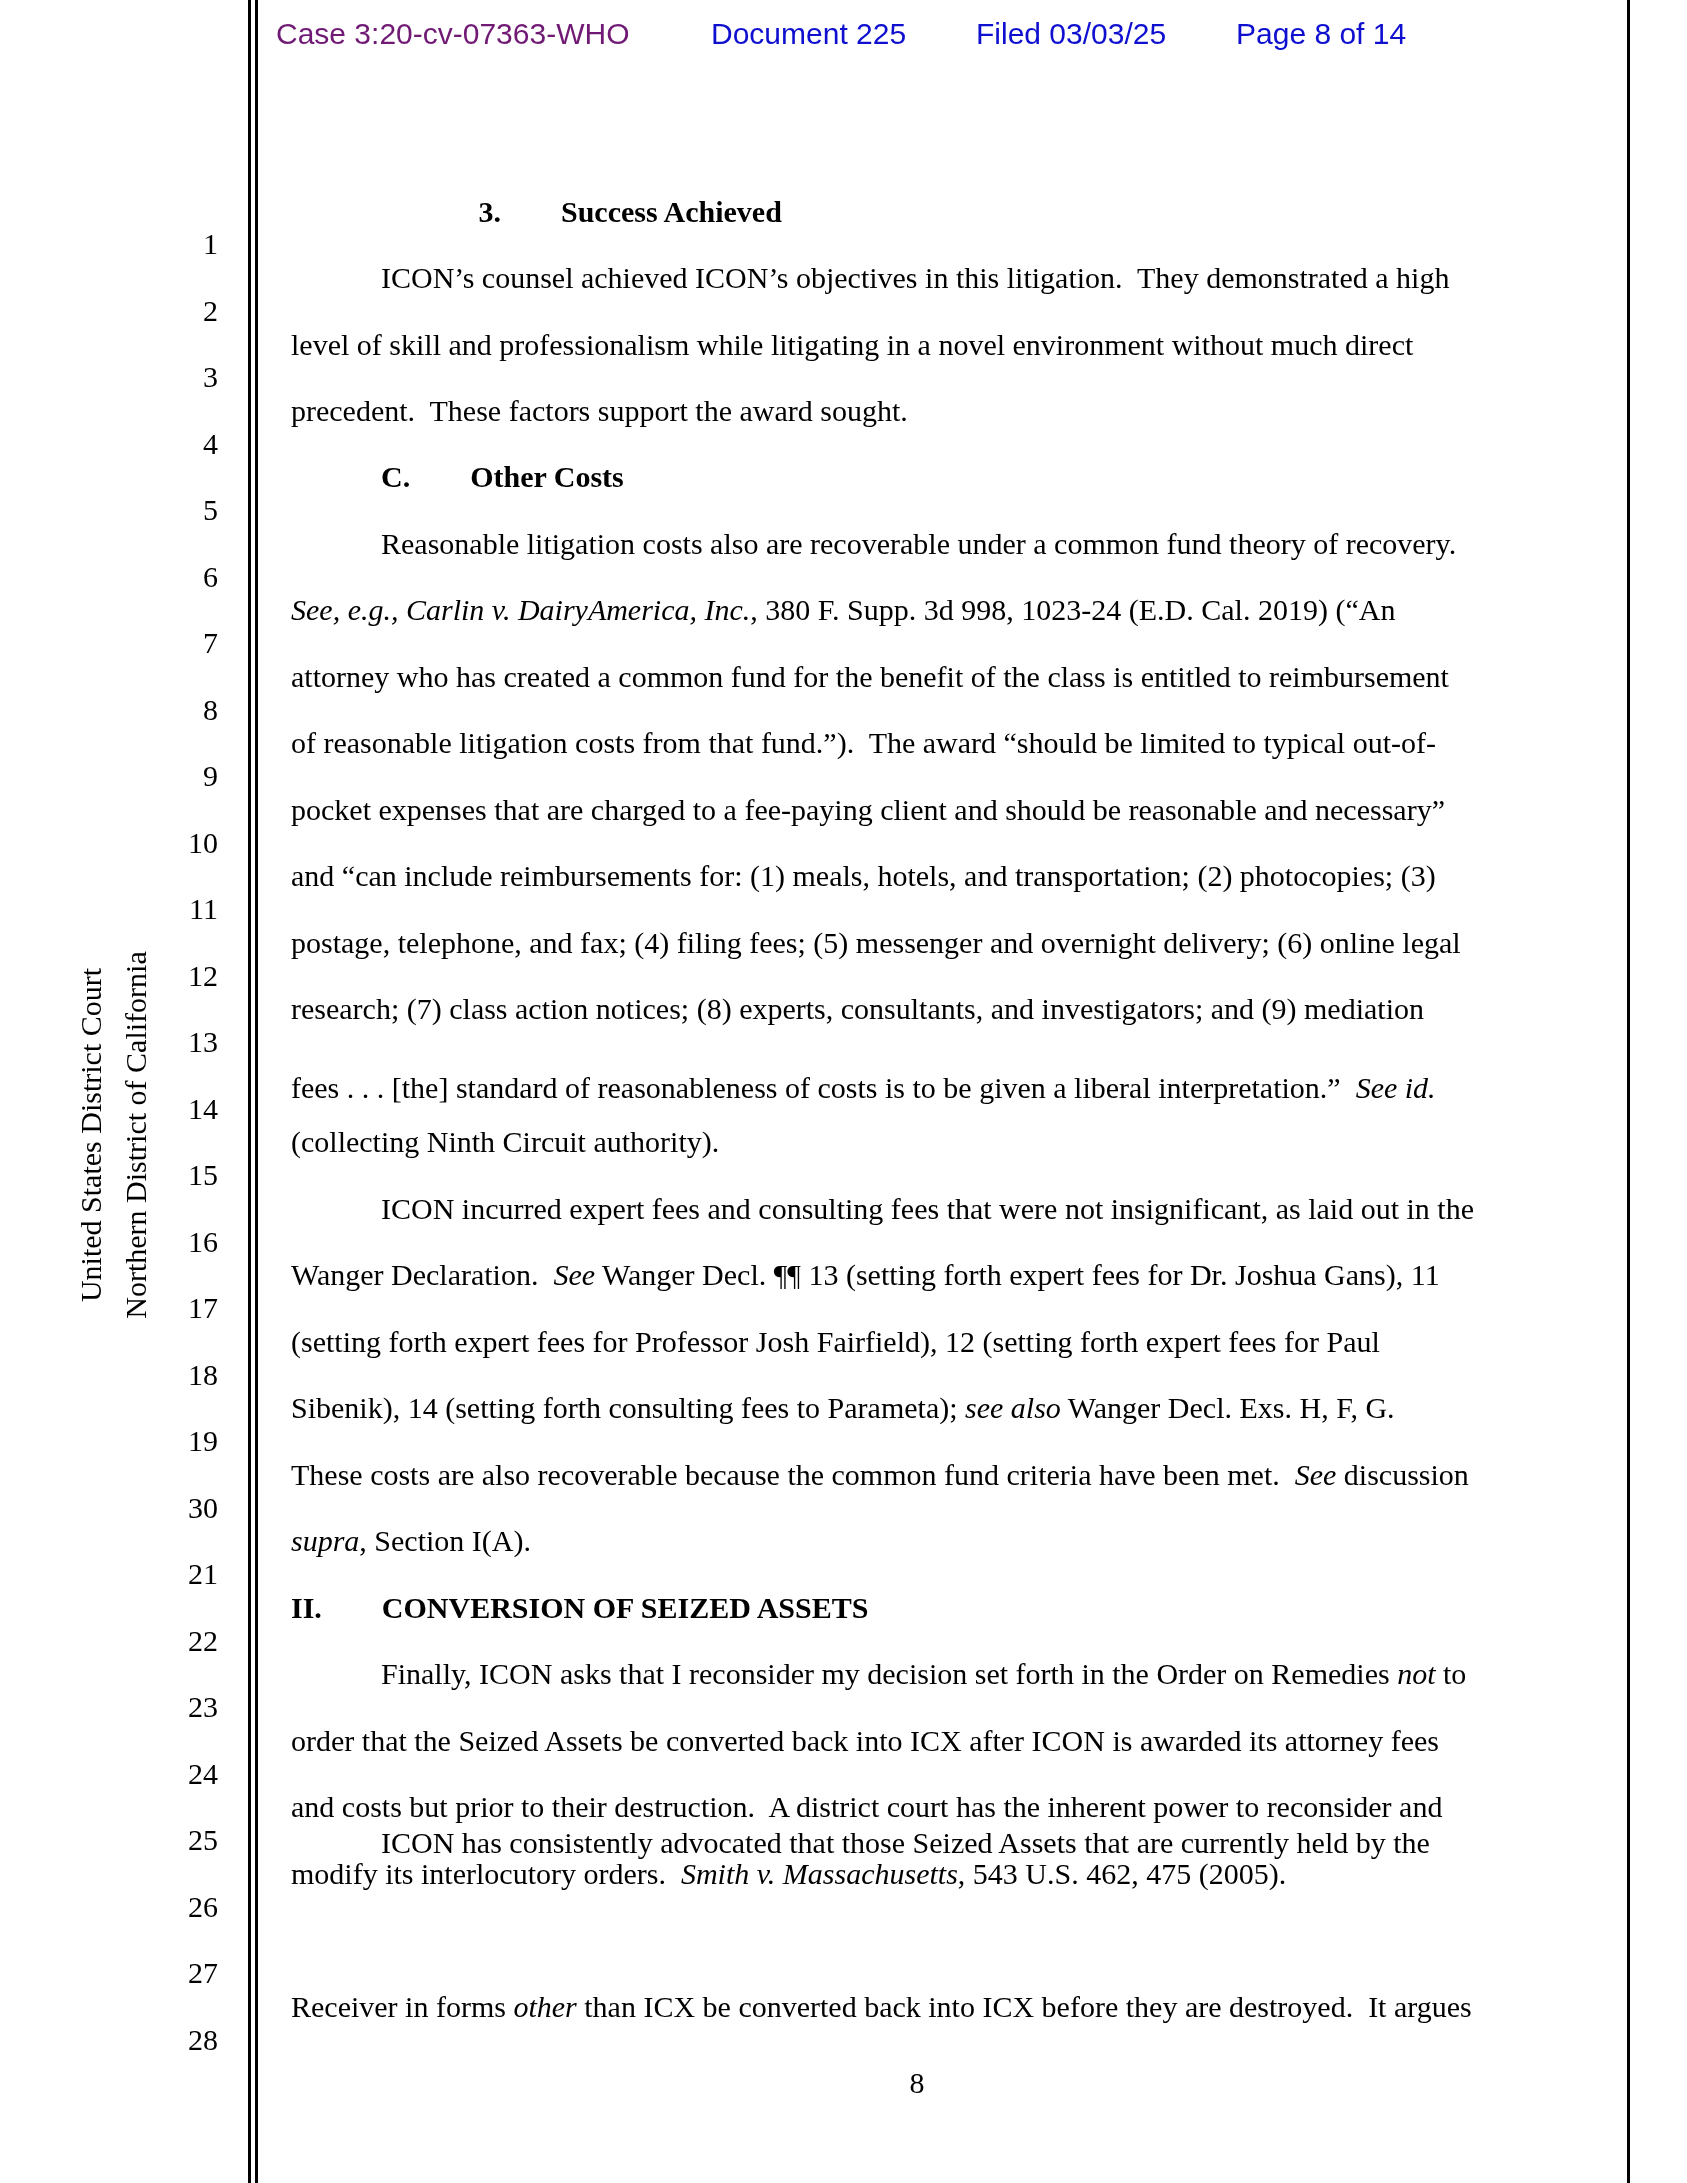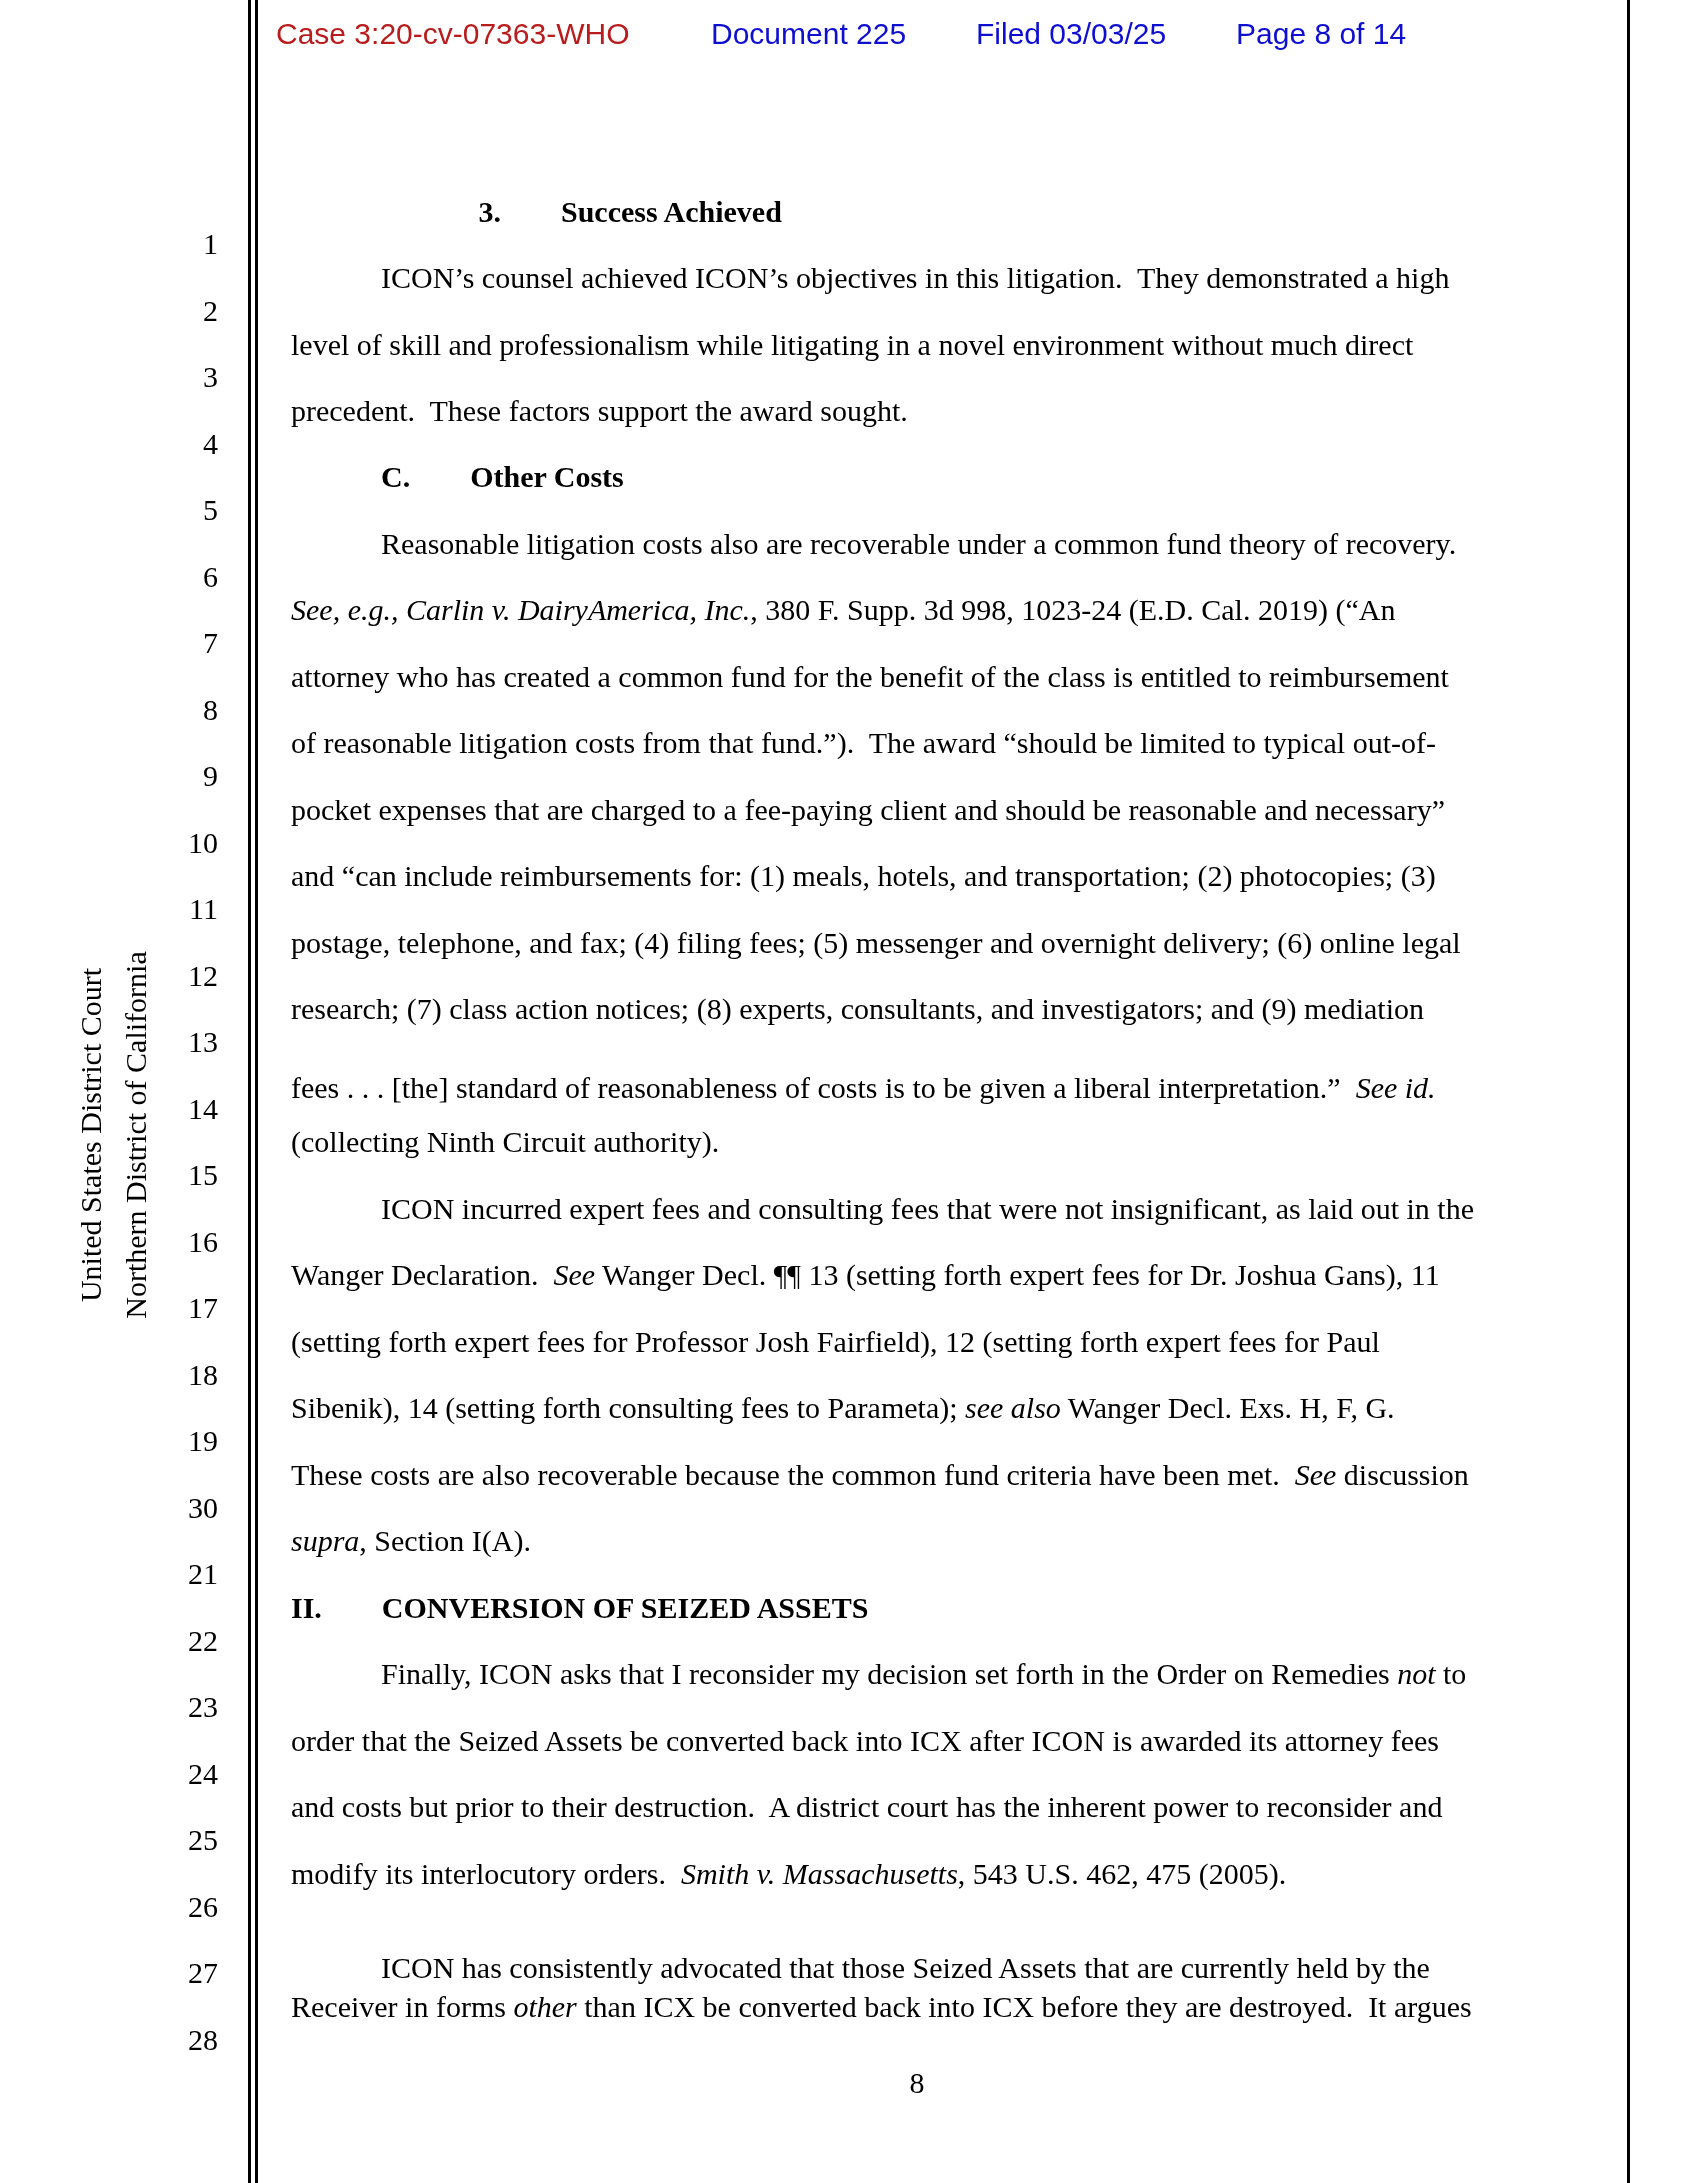--- a/index.html
+++ b/index.html
@@ -69,21 +69,21 @@
     text-align: center;
     font-size: 30px;
   }
 </style>
 </head>
 <body>
 
 <div>
 
   <div>
-    <span id="stamp-case" class="stamp" style="color: #b91c1c; text-align: center;">Case 3:20-cv-07363-WHO</span>
+    <span id="stamp-case" class="stamp" style="color: #701a75; text-align: center;">Case 3:20-cv-07363-WHO</span>
     <span id="stamp-doc" class="stamp" style="color: rgb(15, 15, 208);">Document 225</span>
     <span id="stamp-filed" class="stamp" style="color: rgb(15, 15, 208);">Filed 03/03/25</span>
     <span id="stamp-page" class="stamp" style="color: rgb(15, 15, 208);">Page 8 of 14</span>
   </div>
 
   <div id="court-line-1" class="vertical-court">United States District Court</div>
   <div id="court-line-2" class="vertical-court">Northern District of California</div>
 
   <div id="rule-left-outer" class="vrule"></div>
   <div id="rule-left-inner" class="vrule"></div>
@@ -140,20 +140,20 @@
       <div class="body-line" style="top: 1256px;"><span>Wanger Declaration.  </span><span class="seg-i">See</span><span> Wanger Decl. ¶¶ 13 (setting forth expert fees for Dr. Joshua Gans), 11</span></div>
       <div class="body-line" style="top: 1323px;"><span>(setting forth expert fees for Professor Josh Fairfield), 12 (setting forth expert fees for Paul</span></div>
       <div class="body-line" style="top: 1389px;"><span>Sibenik), 14 (setting forth consulting fees to Parameta); </span><span class="seg-i">see also</span><span> Wanger Decl. Exs. H, F, G.</span></div>
       <div class="body-line" style="top: 1456px;"><span>These costs are also recoverable because the common fund criteria have been met.  </span><span class="seg-i">See</span><span> discussion</span></div>
       <div class="body-line" style="top: 1522px;"><span class="seg-i">supra</span><span>, Section I(A).</span></div>
       <div class="body-line" style="top: 1589px;"><span class="seg-b">II.  CONVERSION OF SEIZED ASSETS</span></div>
       <div class="body-line" style="top: 1655px;"><span>   Finally, ICON asks that I reconsider my decision set forth in the Order on Remedies </span><span class="seg-i">not</span><span> to</span></div>
       <div class="body-line" style="top: 1722px;"><span>order that the Seized Assets be converted back into ICX after ICON is awarded its attorney fees</span></div>
       <div class="body-line" style="top: 1788px;"><span>and costs but prior to their destruction.  A district court has the inherent power to reconsider and</span></div>
       <div class="body-line" style="top: 1855px;"><span>modify its interlocutory orders.  </span><span class="seg-i">Smith v. Massachusetts</span><span>, 543 U.S. 462, 475 (2005).</span></div>
-      <div class="body-line" style="top: 1949px;"><span>   ICON has consistently advocated that those Seized Assets that are currently held by the</span></div>
+      <div class="body-line" style="top: 1824px;"><span>   ICON has consistently advocated that those Seized Assets that are currently held by the</span></div>
       <div class="body-line" style="top: 1988px;"><span>Receiver in forms </span><span class="seg-i">other</span><span> than ICX be converted back into ICX before they are destroyed.  It argues</span></div>
     </div>
 
   <div id="page-number">8</div>
 
 </div>
 
 
 </body></html>

